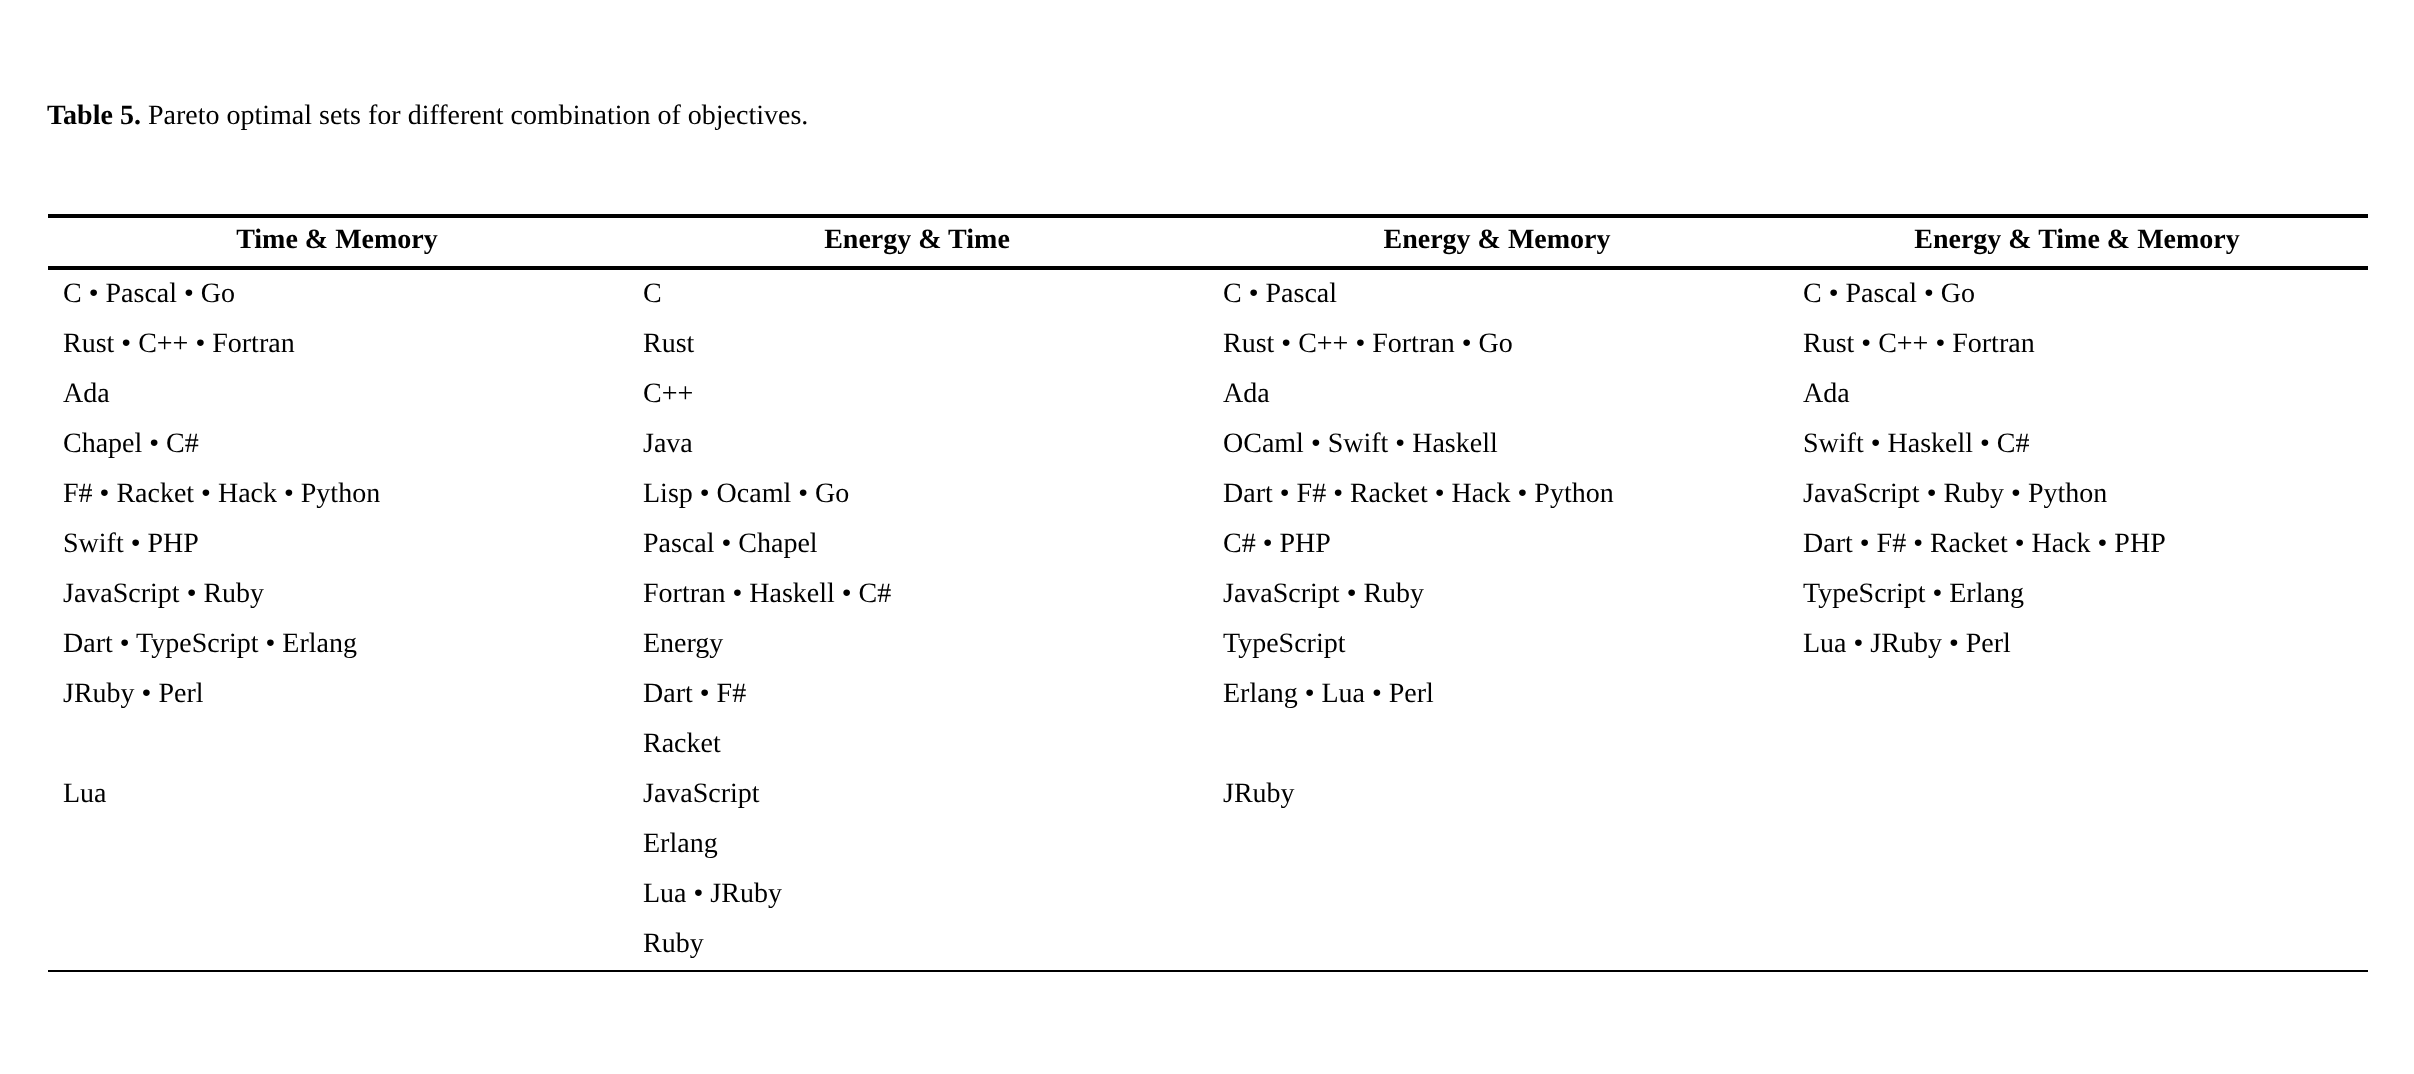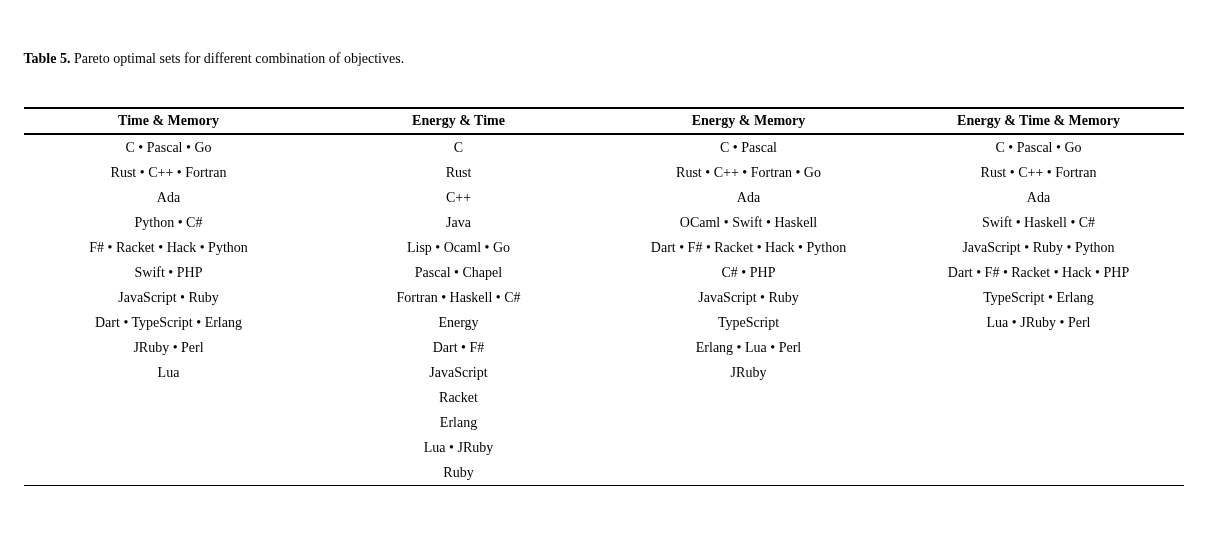--- a/index.html
+++ b/index.html
@@ -26,21 +26,20 @@
 
     .table-caption {
       text-align: left;
       margin-bottom: 8px;
       font-size: 14px;
     }
 
     table {
       width: 100%;
       border-collapse: collapse;
-      text-align: center;
       margin-top: 40px;
     }
 
     thead tr:first-child th {
       border-top: 2px solid #000;
       border-bottom: 2px solid #000;
       font-weight: bold;
       padding: 4px 8px;
       font-size: 14px;
     }
@@ -90,21 +89,21 @@
           <td class="col-em">Rust • C++ • Fortran • Go</td>
           <td class="col-etm">Rust • C++ • Fortran</td>
         </tr>
         <tr>
           <td class="col-tm">Ada</td>
           <td class="col-et">C++</td>
           <td class="col-em">Ada</td>
           <td class="col-etm">Ada</td>
         </tr>
         <tr>
-          <td class="col-tm">Python • C#</td>
+          <td class="col-tm">Chapel • C#</td>
           <td class="col-et">Java</td>
           <td class="col-em">OCaml • Swift • Haskell</td>
           <td class="col-etm">Swift • Haskell • C#</td>
         </tr>
         <tr>
           <td class="col-tm">F# • Racket • Hack • Python</td>
           <td class="col-et">Lisp • Ocaml • Go</td>
           <td class="col-em">Dart • F# • Racket • Hack • Python</td>
           <td class="col-etm">JavaScript • Ruby • Python</td>
         </tr>
@@ -126,29 +125,29 @@
           <td class="col-em">TypeScript</td>
           <td class="col-etm">Lua • JRuby • Perl</td>
         </tr>
         <tr>
           <td class="col-tm">JRuby • Perl</td>
           <td class="col-et">Dart • F#</td>
           <td class="col-em">Erlang • Lua • Perl</td>
           <td class="col-etm"></td>
         </tr>
         <tr>
+          <td class="col-tm"></td>
+          <td class="col-et">Racket</td>
+          <td class="col-em"></td>
+          <td class="col-etm"></td>
+        </tr>
+        <tr>
           <td class="col-tm">Lua</td>
           <td class="col-et">JavaScript</td>
           <td class="col-em">JRuby</td>
-          <td class="col-etm"></td>
-        </tr>
-        <tr>
-          <td class="col-tm"></td>
-          <td class="col-et">Racket</td>
-          <td class="col-em"></td>
           <td class="col-etm"></td>
         </tr>
         <tr>
           <td class="col-tm"></td>
           <td class="col-et">Erlang</td>
           <td class="col-em"></td>
           <td class="col-etm"></td>
         </tr>
         <tr>
           <td class="col-tm"></td>

